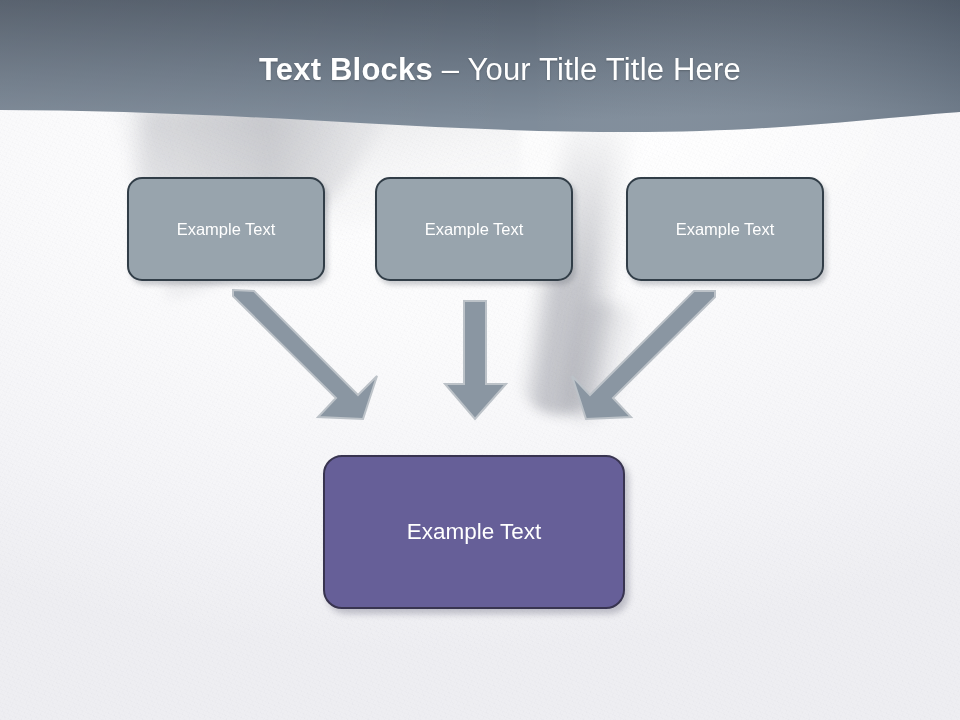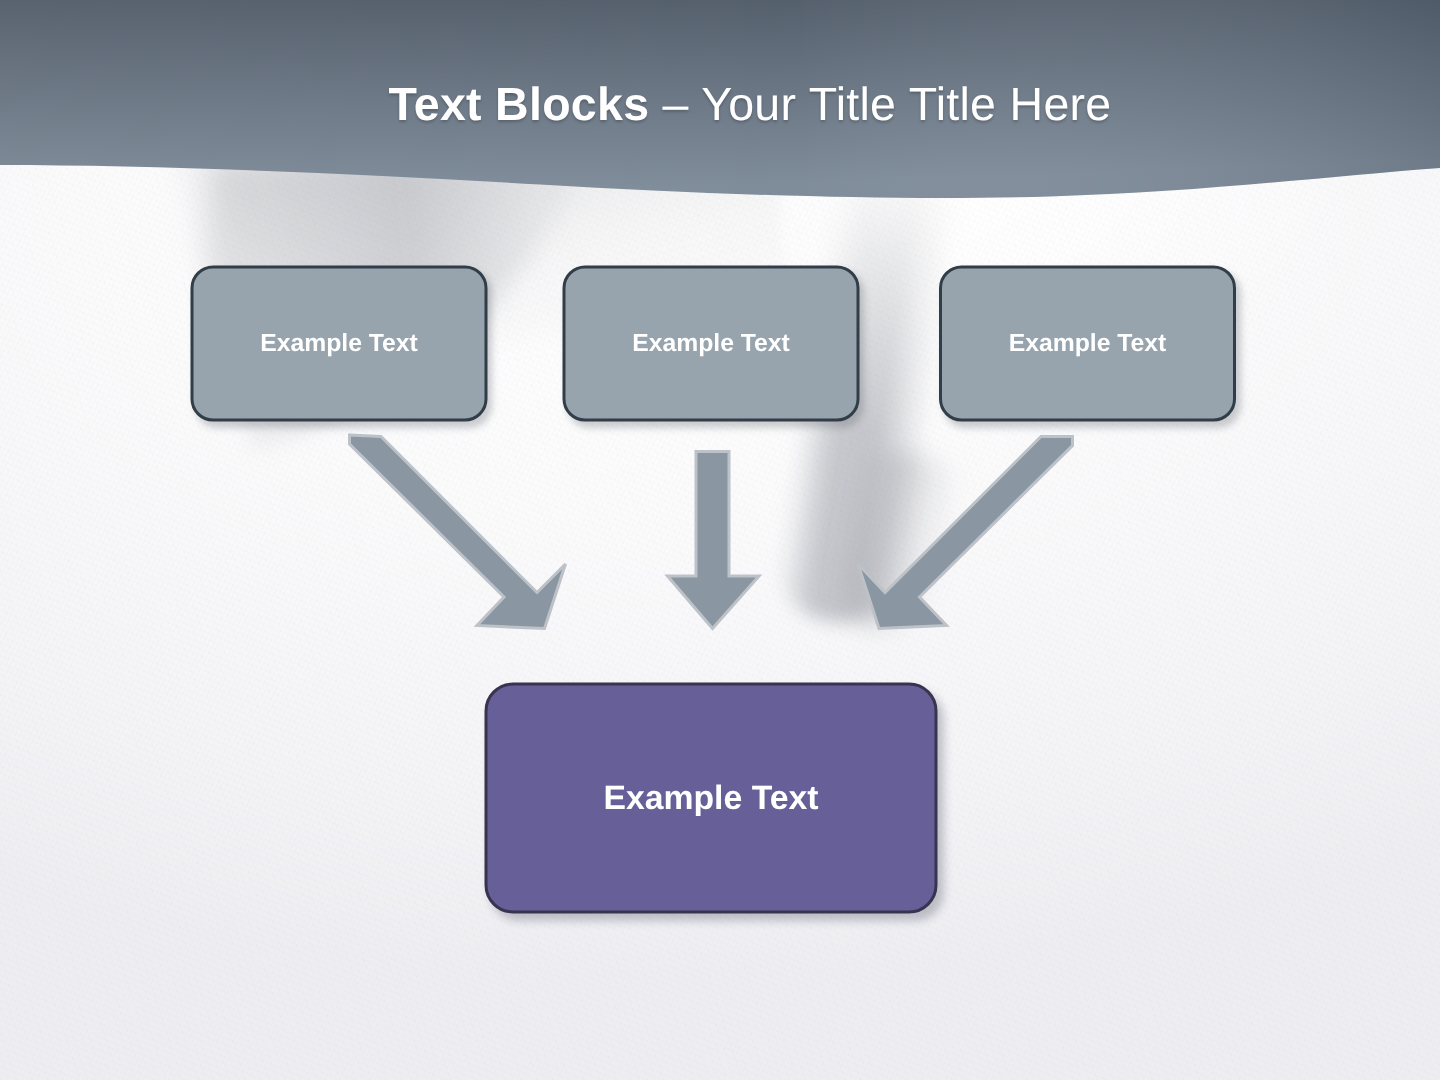--- a/index.html
+++ b/index.html
@@ -121,21 +121,20 @@
   .node {
     position: absolute;
     box-sizing: border-box;
     display: flex;
     align-items: center;
     justify-content: center;
     color: #ffffff;
     border-radius: 15px;
     border: 2.5px solid #313d47;
     box-shadow: 3px 4px 5px rgba(90,95,105,0.30);
-    font-weight: bold;
   }
   .node-top {
     width: 198px;
     height: 104px;
     background: #98a4ad;
     font-size: 16.5px;
   }
   .node-top.b1 { left: 127px; top: 177px; }
   .node-top.b2 { left: 375px; top: 177px; }
   .node-top.b3 { left: 626px; top: 177px; }

